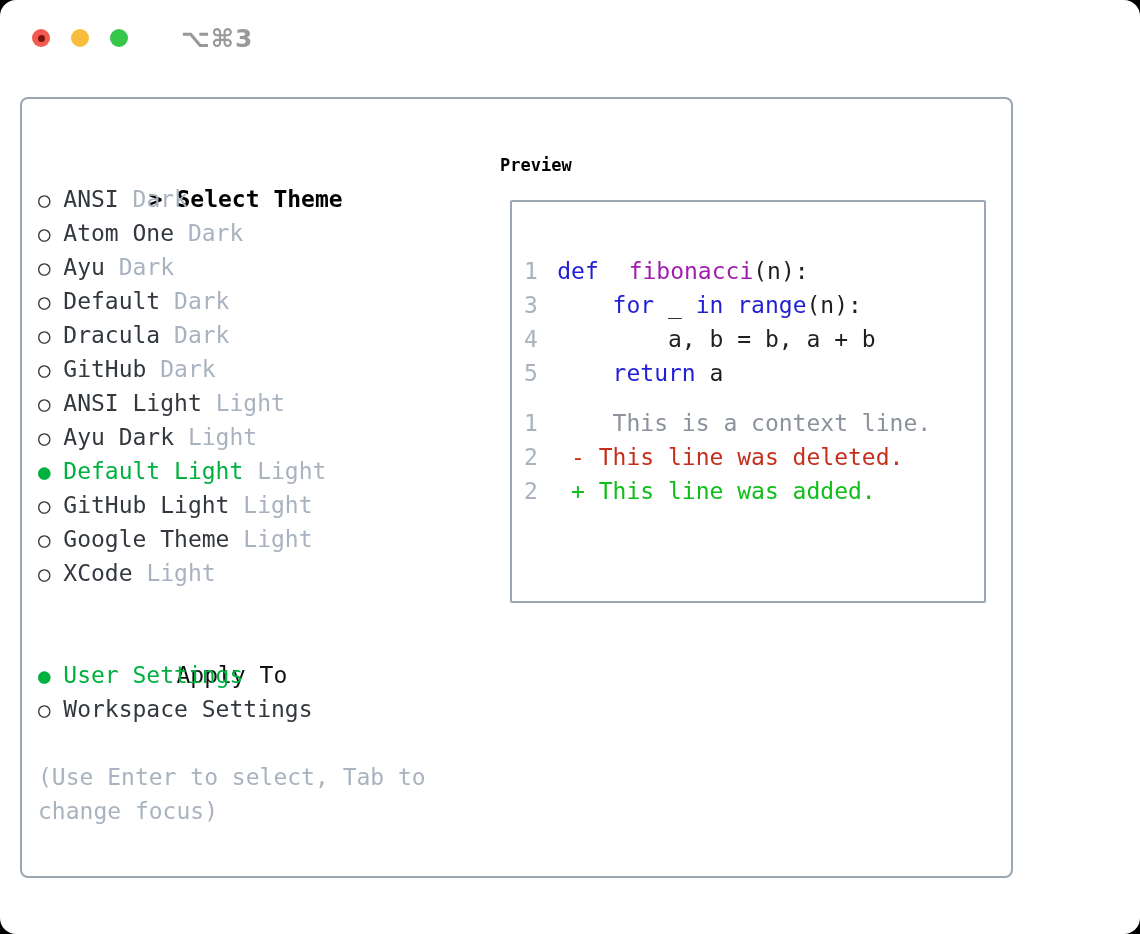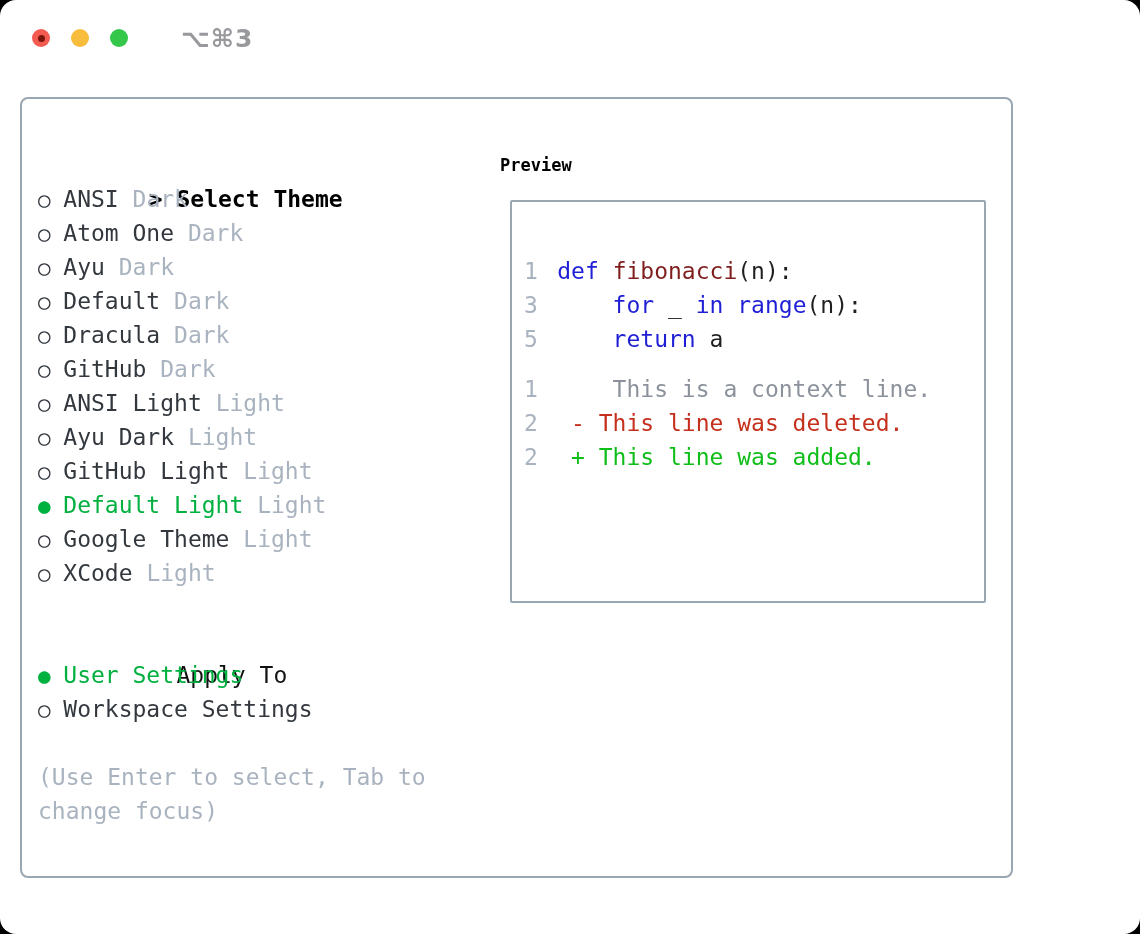--- a/index.html
+++ b/index.html
@@ -47,21 +47,21 @@
   .preview-title { position: absolute; left: 478px; top: 49px; height: 34px;
     line-height: 34px; font-size: 17px; font-weight: bold; color: #000; text-align: right; }
   .preview-box { position: absolute; left: 488px; top: 101px; width: 476px; height: 403px;
     border: 2px solid #9aa6b2; border-radius: 2px; background: #fff; }
   .code-block { padding: 52px 0 0 12px; font-size: 23px; }
   .cline { height: 34px; line-height: 34px; white-space: pre; }
   .lnum { display: inline-block; width: 2.4ch; color: #a9b3bf; }
   .code { white-space: pre; }
   .tok-plain { color: #1f1f1f; }
   .tok-keyword { color: #1f1fd6; }
-  .tok-function { color: #7f1d1d; }
+  .tok-function { color: #a21caf; margin-left: 16px; }
   #diff-block { margin-top: 16px; }
   .diff-context { color: #8b929b; }
   .diff-deleted { color: #c5301c; }
   .diff-added { color: #0fbe18; }
 </style>
 </head>
 <body>
 
 <div class="window">
 
@@ -89,23 +89,23 @@
   <div class="row theme-row"><span class="marker">○</span><span class="name">Default</span><span> </span><span class="suffix">Dark</span></div>
 
   <div class="row theme-row"><span class="marker">○</span><span class="name">Dracula</span><span> </span><span class="suffix">Dark</span></div>
 
   <div class="row theme-row"><span class="marker">○</span><span class="name">GitHub</span><span> </span><span class="suffix">Dark</span></div>
 
   <div class="row theme-row"><span class="marker">○</span><span class="name">ANSI Light</span><span> </span><span class="suffix">Light</span></div>
 
   <div class="row theme-row"><span class="marker">○</span><span class="name">Ayu Dark</span><span> </span><span class="suffix">Light</span></div>
 
+  <div class="row theme-row selected"><span class="marker">●</span><span class="name">Default Light</span><span> </span><span class="suffix">Light</span></div>
+
   <div class="row theme-row"><span class="marker">○</span><span class="name">GitHub Light</span><span> </span><span class="suffix">Light</span></div>
-
-  <div class="row theme-row selected"><span class="marker">●</span><span class="name">Default Light</span><span> </span><span class="suffix">Light</span></div>
 
   <div class="row theme-row"><span class="marker">○</span><span class="name">Google Theme</span><span> </span><span class="suffix">Light</span></div>
 
   <div class="row theme-row"><span class="marker">○</span><span class="name">XCode</span><span> </span><span class="suffix">Light</span></div>
 </div>
 
       <div class="row blank"></div>
 
       <div class="row apply-header">
         <span class="gutter"> </span><span>Apply To</span>
@@ -128,20 +128,21 @@
     <div class="preview-title">Preview</div>
 
     <div class="preview-box">
       <div class="code-block">
         <div id="code-lines">
   <div class="cline"><span class="lnum">1</span><span class="code"><span class="tok-keyword">def</span><span class="tok-plain"> </span><span class="tok-function">fibonacci</span><span class="tok-plain">(n):</span></span></div>
 
 
   <div class="cline"><span class="lnum">3</span><span class="code"><span class="tok-plain">    </span><span class="tok-keyword">for</span><span class="tok-plain"> _ </span><span class="tok-keyword">in</span><span class="tok-plain"> </span><span class="tok-keyword">range</span><span class="tok-plain">(n):</span></span></div>
 
+  <div class="cline"><span class="lnum">4</span><span class="code"><span class="tok-plain">        a, b = b, a + b</span></span></div>
 
   <div class="cline"><span class="lnum">5</span><span class="code"><span class="tok-plain">    </span><span class="tok-keyword">return</span><span class="tok-plain"> a</span></span></div>
 </div>
         <div id="diff-block">
   <div class="cline"><span class="lnum">1</span><span class="code diff-context">    This is a context line.</span></div>
 
   <div class="cline"><span class="lnum">2</span><span class="code diff-deleted"> - This line was deleted.</span></div>
 
   <div class="cline"><span class="lnum">2</span><span class="code diff-added"> + This line was added.</span></div>
 </div>

